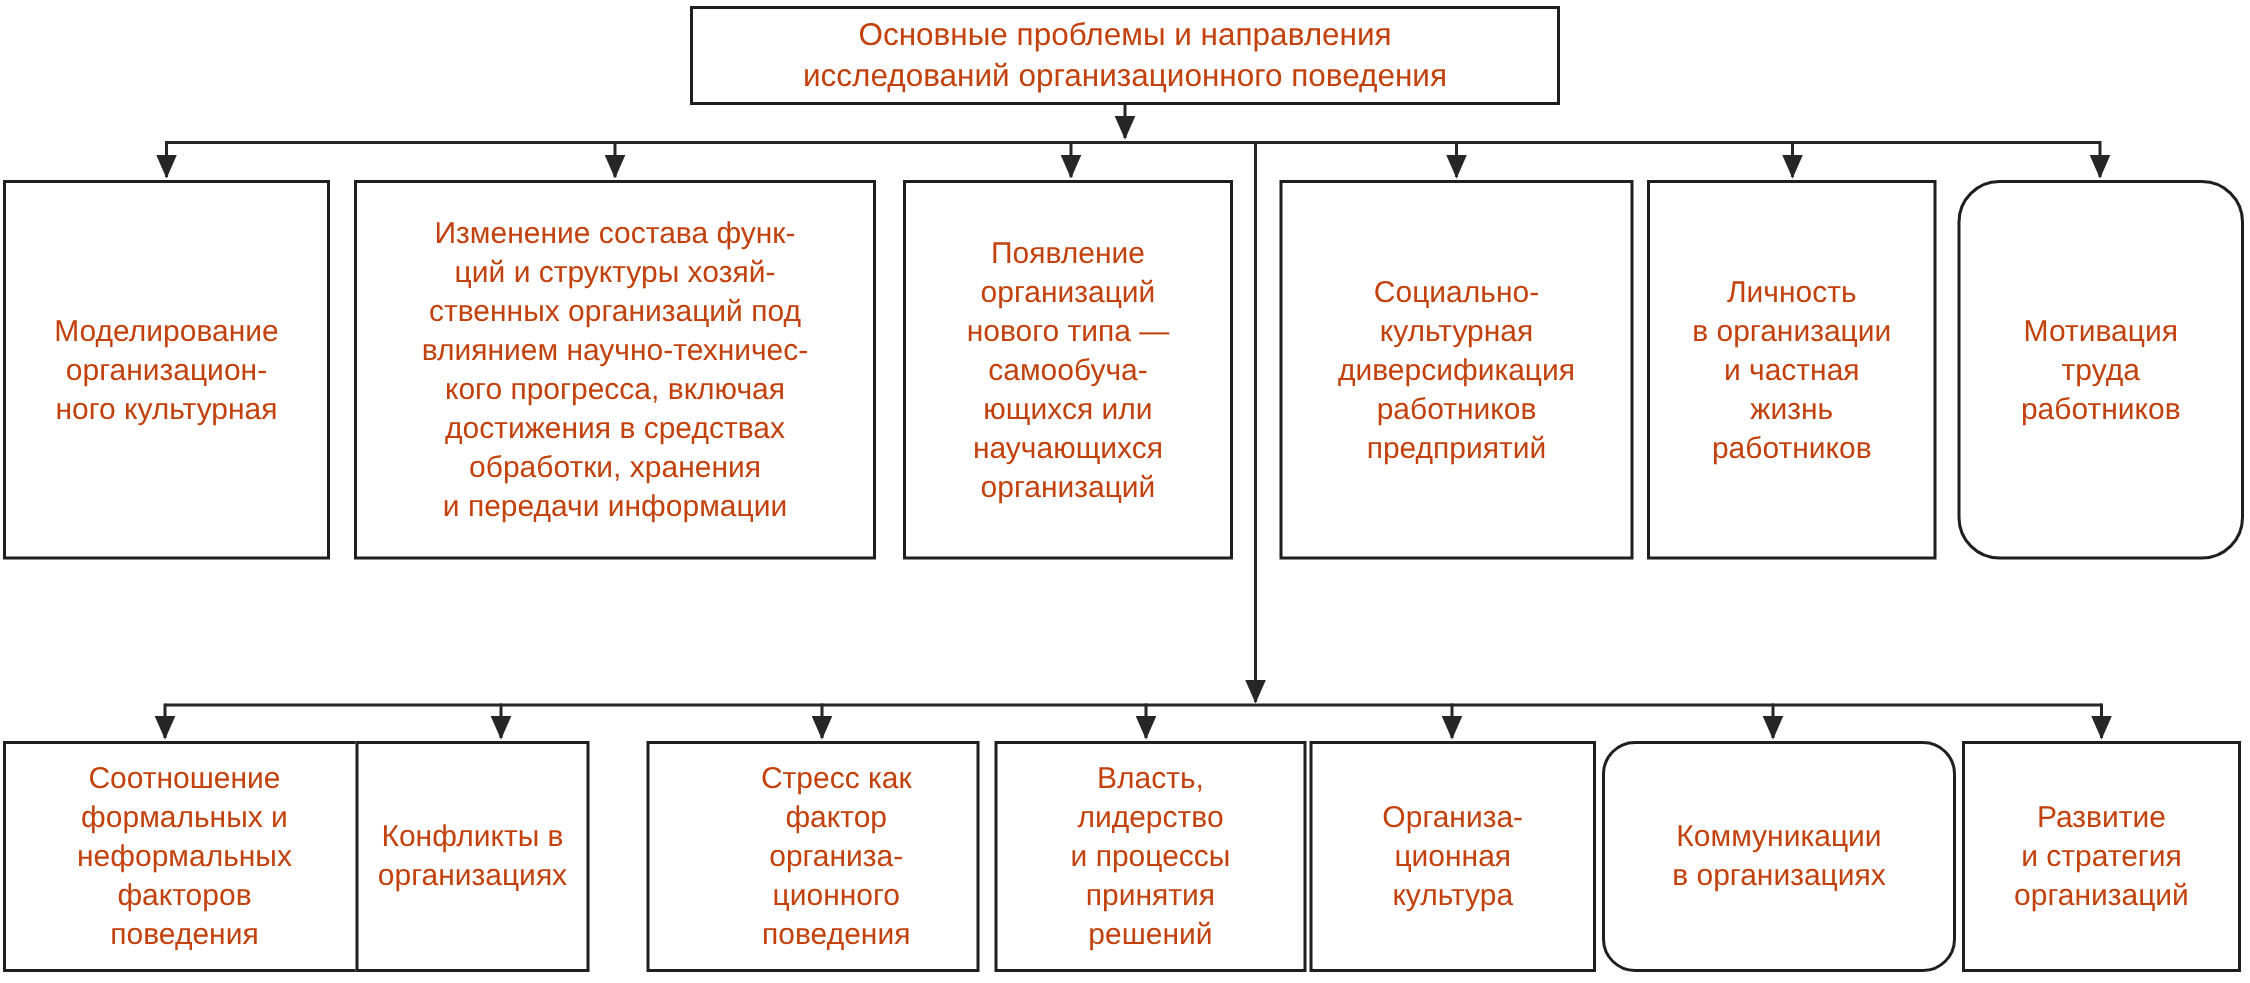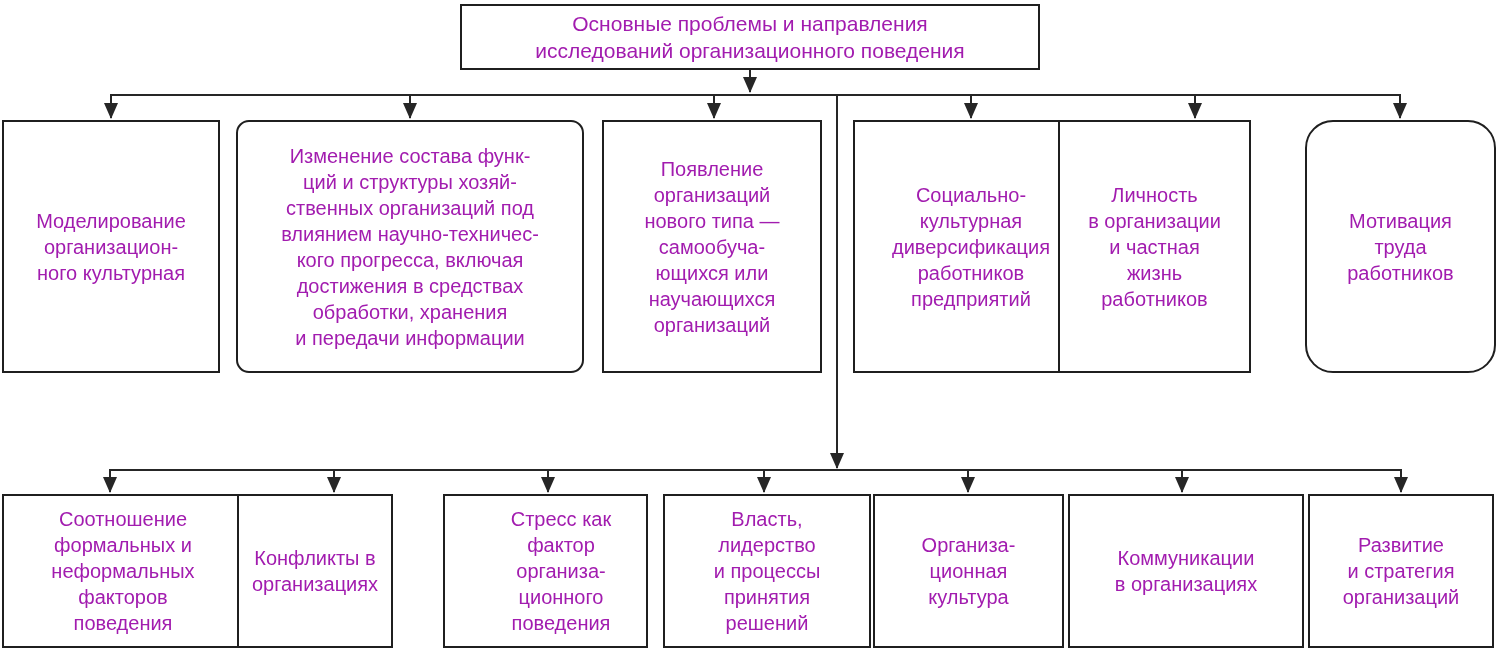--- a/index.html
+++ b/index.html
@@ -7,21 +7,21 @@
     margin: 0;
     padding: 0;
     background: #ffffff;
   }
   .canvas {
     position: relative;
     width: 1500px;
     height: 655px;
     background: #ffffff;
     font-family: "Liberation Sans", "DejaVu Sans", sans-serif;
-    color: #a21caf;
+    color: #c2410c;
   }
   .connectors {
     position: absolute;
     left: 0;
     top: 0;
     width: 1500px;
     height: 655px;
     pointer-events: none;
   }
   .node {
@@ -39,33 +39,33 @@
     padding: 4px 6px;
   }
   .node.title {
     left: 460px; top: 4px; width: 580px; height: 66px;
     font-size: 21px;
     line-height: 27px;
   }
   
   .row-top { top: 120px; height: 253px; }
   #t1 { left: 2px;    width: 218px; }
-  #t2 { left: 236px;  width: 348px; border-radius: 13px; }
+  #t2 { left: 236px;  width: 348px; }
   #t3 { left: 602px;  width: 220px; }
   #t4 { left: 853px;  width: 236px; }
-  #t5 { left: 1058px; width: 193px; }
+  #t5 { left: 1098px; width: 193px; }
   #t6 { left: 1305px; width: 191px; border-radius: 28px; }
   
   .row-bottom { top: 494px; height: 154px; }
   #b1 { left: 2px;    width: 242px; }
   #b2 { left: 237px;  width: 156px; }
-  #b3 { left: 443px;  width: 205px; padding-left: 37px; }
+  #b3 { left: 431px;  width: 222px; padding-left: 37px; }
   #b4 { left: 663px;  width: 208px; }
   #b5 { left: 873px;  width: 191px; }
-  #b6 { left: 1068px; width: 236px; }
+  #b6 { left: 1068px; width: 236px; border-radius: 22px; }
   #b7 { left: 1308px; width: 186px; }
 </style>
 </head>
 <body>
 
 <div class="canvas">
 
   <svg class="connectors" viewBox="0 0 1500 655" xmlns="http://www.w3.org/2000/svg">
     <defs>
       <marker id="arrow" markerUnits="strokeWidth" markerWidth="8" markerHeight="7" refX="7.5" refY="3.5" orient="auto">

